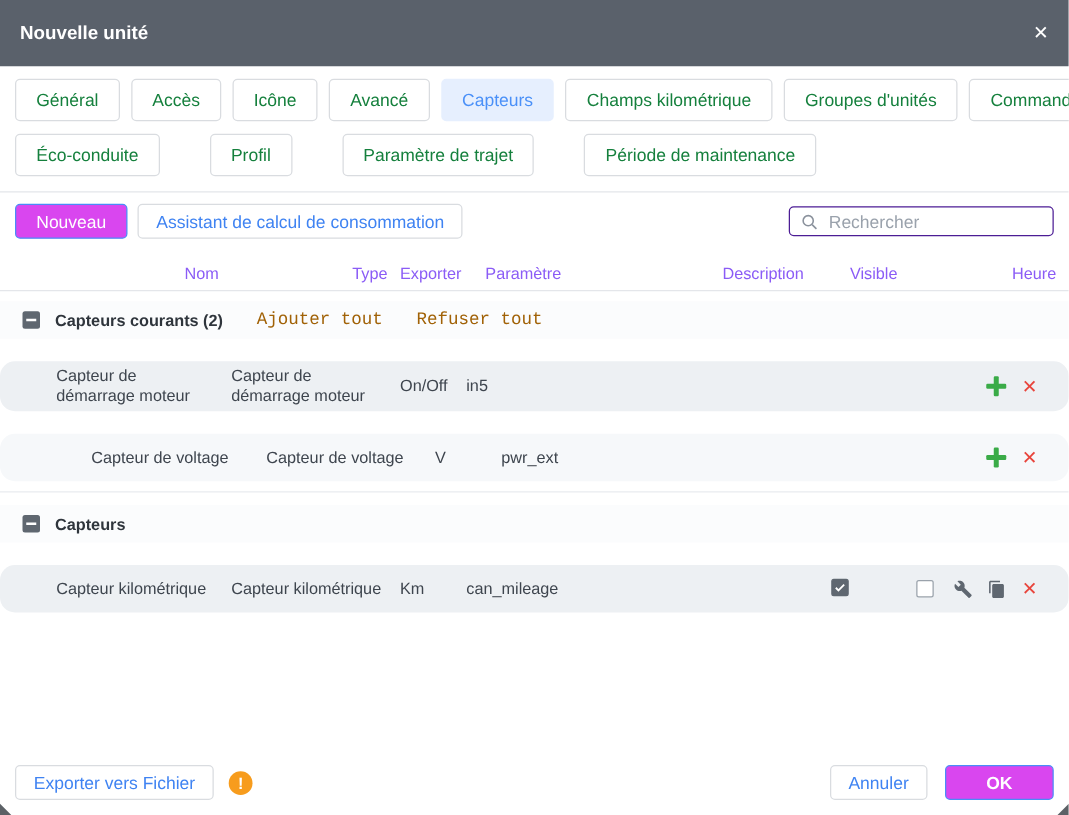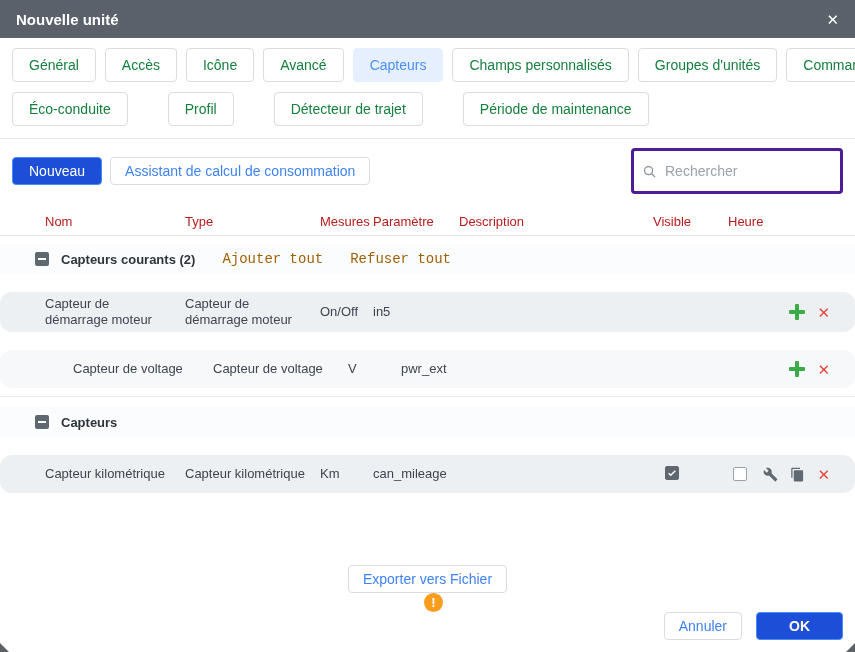--- a/index.html
+++ b/index.html
@@ -1,55 +1,55 @@
 <!DOCTYPE html>
 <html><head>
 <meta charset="utf-8">
 <style>
   html,body{margin:0;padding:0;width:855px;height:652px;overflow:hidden;background:#fff;
     font-family:"Liberation Sans","DejaVu Sans",sans-serif;}
   .dialog{position:relative;width:855px;height:652px;background:#fff;}
 
   
-  .titlebar{height:38px;background:#5a616b;display:flex;align-items:center;padding:0 16px;box-sizing:border-box;}
+  .titlebar{height:53px;background:#5a616b;display:flex;align-items:center;padding:0 16px;box-sizing:border-box;}
   .titlebar .title{color:#fff;font-size:15px;font-weight:700;}
   .titlebar .close{margin-left:auto;color:#fff;font-size:15px;cursor:pointer;line-height:1;}
 
   
   .tabs{padding:10px 12px 12px 12px;border-bottom:1px solid #e4e6ea;}
   .tab-row{display:flex;gap:9px;}
   .tab-row + .tab-row{margin-top:10px;gap:40px;}
   .tab{background:#fff;border:1px solid #d9dce0;border-radius:4px;padding:9px 16px;font-size:14px;
     font-family:inherit;color:#15803d;cursor:pointer;font-weight:500;line-height:1;white-space:nowrap;}
   .tab.active{background:#e6effe;border-color:#e6effe;color:#4a90f8;}
 
   
   .toolbar{display:flex;align-items:center;padding:9px 12px 0 12px;}
   .btn{height:28px;border-radius:4px;font-size:14px;font-family:inherit;cursor:pointer;line-height:26px;
     box-sizing:border-box;}
-  .btn-primary{background:#1d4ed8;border:1px solid #4a8cf7;color:#fff;font-weight:500;padding:0 16px;}
+  .btn-primary{background:#d946ef;border:1px solid #4a8cf7;color:#fff;font-weight:500;padding:0 16px;}
   .btn-outline{background:#fff;border:1px solid #d9dce0;color:#3f83f2;padding:0 14px;}
   .toolbar .btn-outline{margin-left:8px;}
-  .search-box{margin-left:auto;width:212px;height:46px;border:3px solid #4c1d95;border-radius:4px;
+  .search-box{margin-left:auto;width:212px;height:24px;border:1px solid #4c1d95;border-radius:4px;
     display:flex;align-items:center;padding:0 8px;box-sizing:border-box;background:#fff;}
   .search-box svg{flex:0 0 auto;}
   .search-box input{border:none;outline:none;font-size:14px;font-family:inherit;color:#3e454e;width:100%;
     margin-left:6px;background:transparent;}
   .search-box input::placeholder{color:#9aa2ac;}
 
   
   .table{margin-top:14px;font-size:13px;color:#3e454e;}
   .thead,.data-row{display:grid;grid-template-columns:45px 140px 135px 53px 86px 194px 75px 1fr;align-items:center;}
-  .thead{height:27px;border-bottom:1px solid #e4e6ea;color:#b91c1c;}
+  .thead{height:27px;border-bottom:1px solid #e4e6ea;color:#8b5cf6;text-align:right;}
   .hcell{padding-right:8px;}
   .cell{padding-right:10px;box-sizing:border-box;line-height:16px;}
 
   .group-block{padding-top:8px;padding-bottom:8px;border-bottom:1px solid #e9ebef;margin-bottom:2px;}
   .group-block.last{border-bottom:none;}
-  .group-row{height:30px;display:flex;align-items:center;padding-left:35px;background:#fbfcfd;}
+  .group-row{height:30px;display:flex;align-items:center;padding-left:18px;background:#fbfcfd;}
   .group-name{font-weight:700;color:#2f353c;margin-left:12px;}
   .group-link{color:#a16207;font-size:14px;margin-left:27px;cursor:pointer;text-decoration:none;font-family:Liberation Mono, monospace;}
 
   .collapse-box{width:14px;height:14px;background:#5f6770;border-radius:2px;position:relative;cursor:pointer;flex:0 0 auto;}
   .collapse-box .minus-bar{position:absolute;left:3px;right:3px;top:6px;height:2px;background:#fff;}
 
   .data-row{min-height:38px;margin-top:18px;background:#edf0f3;border-radius:12px;}
   .data-row.alt{background:#f6f8fa;padding-left:28px;}
   .data-row .cell{padding-top:4px;padding-bottom:4px;}
   .c-visible{padding-left:12px;}
@@ -60,21 +60,21 @@
     display:inline-flex;align-items:center;justify-content:center;cursor:pointer;flex:0 0 auto;}
   .checkbox.checked{background:#5f6770;border-color:#5f6770;}
 
   .plus-icon{width:16px;height:16px;position:relative;display:inline-block;cursor:pointer;}
   .plus-icon::before{content:'';position:absolute;left:0;right:0;top:6px;height:4px;background:#3aab47;border-radius:1px;}
   .plus-icon::after{content:'';position:absolute;top:0;bottom:0;left:6px;width:4px;background:#3aab47;border-radius:1px;}
   .x-icon{color:#e8453c;font-weight:700;font-size:15px;line-height:1;cursor:pointer;}
   .svg-icon{display:inline-flex;cursor:pointer;}
 
   
-  .footer{position:absolute;left:0;right:0;bottom:0;padding:12px;display:flex;align-items:center;box-sizing:border-box;flex-direction:column;}
+  .footer{position:absolute;left:0;right:0;bottom:0;padding:12px;display:flex;align-items:center;box-sizing:border-box;}
   .warn{width:19px;height:19px;border-radius:50%;background:#f79c1d;color:#fff;margin-left:12px;
     display:inline-flex;align-items:center;justify-content:center;font-weight:700;font-size:13px;}
   .warn::after{content:'!';}
   .footer .right{margin-left:auto;display:flex;align-items:center;gap:14px;}
   .btn-ok{padding:0 32px;font-weight:700;}
 
   .grip{position:absolute;bottom:0;width:0;height:0;cursor:nwse-resize;}
   .grip-left{left:0;border-bottom:9px solid #5c6166;border-right:9px solid transparent;}
   .grip-right{right:0;border-bottom:9px solid #5c6166;border-left:9px solid transparent;}
 </style>
@@ -88,28 +88,28 @@
     <span class="close">✕</span>
   </div>
 
   <div class="tabs">
     <div class="tab-row" id="tabs-row-1">
         <button class="tab">Général</button>
         <button class="tab">Accès</button>
         <button class="tab">Icône</button>
         <button class="tab">Avancé</button>
         <button class="tab active">Capteurs</button>
-        <button class="tab">Champs personnalisés</button>
+        <button class="tab">Champs kilométrique</button>
         <button class="tab">Groupes d'unités</button>
         <button class="tab">Commandes</button>
       </div>
     <div class="tab-row" id="tabs-row-2">
         <button class="tab">Éco-conduite</button>
         <button class="tab">Profil</button>
-        <button class="tab">Détecteur de trajet</button>
+        <button class="tab">Paramètre de trajet</button>
         <button class="tab">Période de maintenance</button>
       </div>
   </div>
 
   <div class="toolbar">
     <button class="btn btn-primary">Nouveau</button>
     <button class="btn btn-outline">Assistant de calcul de consommation</button>
     <div class="search-box">
       <svg viewBox="0 0 24 24" width="15" height="15" fill="none" stroke="#8a919c" stroke-width="2">
           <circle cx="10.5" cy="10.5" r="6.5"></circle>
@@ -117,21 +117,21 @@
         </svg>
       <input type="text" placeholder="Rechercher" style="">
     </div>
   </div>
 
   <div class="table">
     <div class="thead" id="table-head">
         <span class="cell"></span>
         <span class="cell hcell">Nom</span>
         <span class="cell hcell">Type</span>
-        <span class="cell hcell">Mesures</span>
+        <span class="cell hcell">Exporter</span>
         <span class="cell hcell">Paramètre</span>
         <span class="cell hcell">Description</span>
         <span class="cell hcell">Visible</span>
         <span class="cell hcell">Heure</span>
       </div>
     <div id="sensors-body">
         <div class="group-block">
           <div class="group-row">
             <span class="collapse-box">
               <span class="minus-bar"></span>

